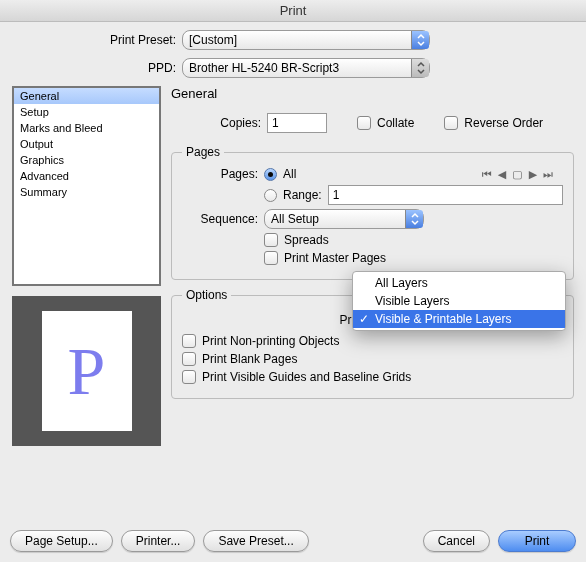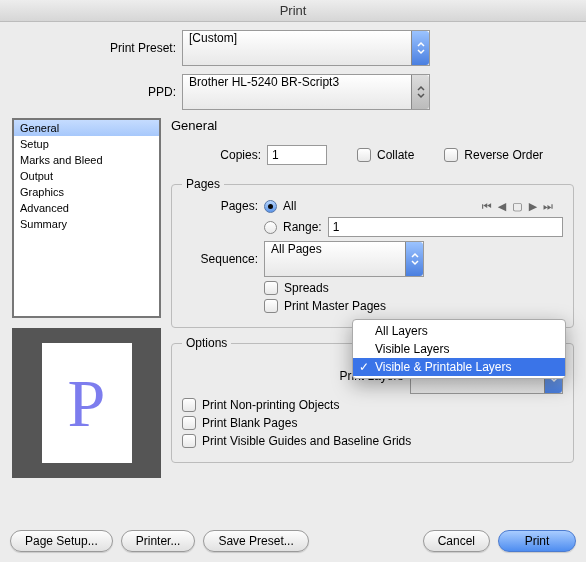--- a/index.html
+++ b/index.html
@@ -2,21 +2,21 @@
 <html><head>
 <meta charset="utf-8">
 <style>
 * { box-sizing: border-box; margin: 0; padding: 0; font-family: "Lucida Grande", Arial, sans-serif; }
 body { background: #fff; width: 586px; height: 562px; overflow: hidden; }
 .window { width: 586px; height: 562px; display: flex; flex-direction: column; }
 .titlebar { background: linear-gradient(#ededed,#d6d6d6); border-bottom: 1px solid #bcbcbc; height: 22px; display: flex; align-items: center; justify-content: center; font-size: 13px; color: #333; }
 .content { background: #ececec; flex: 1; padding: 8px 12px 4px 12px; display: flex; flex-direction: column; gap: 4px; position: relative; }
 .row { display: flex; align-items: center; margin-bottom: 4px; }
 .top-labels { width: 170px; text-align: right; padding-right: 6px; font-size: 12px; color: #000; }
-.aqua-select { position: relative; flex: 1; max-width: 248px; height: 36px; background: linear-gradient(#fff,#e8e8e8); border: 1px solid #9a9a9a; border-radius: 0; display: flex; }
+.aqua-select { position: relative; flex: 1; max-width: 248px; height: 20px; background: linear-gradient(#fff,#e8e8e8); border: 1px solid #9a9a9a; border-radius: 8px; display: flex; align-items: center; }
 .aqua-select .sel-text { font-size: 12px; padding-left: 6px; flex: 1; color: #000; }
 .aqua-select .sel-cap { width: 18px; height: 100%; background: linear-gradient(#9bc3ff,#4a7fe0); border-left: 1px solid #888; border-radius: 0 3px 3px 0; display: flex; align-items: center; justify-content: center; }
 .aqua-select.disabled .sel-cap { background: linear-gradient(#ddd,#bbb); }
 .sel-cap svg { width: 8px; height: 14px; }
 .body-area { display: flex; gap: 10px; flex: 1; }
 .leftcol { width: 149px; display: flex; flex-direction: column; gap: 10px; }
 .panel-list { border: 2px solid #777; background: #fff; height: 200px; font-size: 11px; }
 .panel-list .item { padding: 2px 6px; color: #000; cursor: default; }
 .panel-list .item.sel { background: linear-gradient(#c5dcff,#a7c8fb); }
 .preview-box { background: #555; height: 150px; display: flex; align-items: center; justify-content: center; }
@@ -125,21 +125,21 @@
           </div>
           <div class="field-row">
             <span class="field-label"></span>
             <span class="radio"></span>
             <span>Range:</span>
             <input class="text-input" style="flex: 1 1 0%;" value="1">
           </div>
           <div class="field-row">
             <span class="field-label">Sequence:</span>
             <div class="aqua-select" style="max-width:160px">
-              <span class="sel-text">All Pages</span>
+              <span class="sel-text">All Setup</span>
               <span class="sel-cap">
                   <svg viewBox="0 0 8 14">
                     <path d="M1 5 L4 2 L7 5 M1 9 L4 12 L7 9" stroke="#fff" stroke-width="1.5" fill="none"></path>
                   </svg>
                 </span>
             </div>
           </div>
           <div class="field-row">
             <span class="field-label"></span>
             <span class="checkbox"></span>

